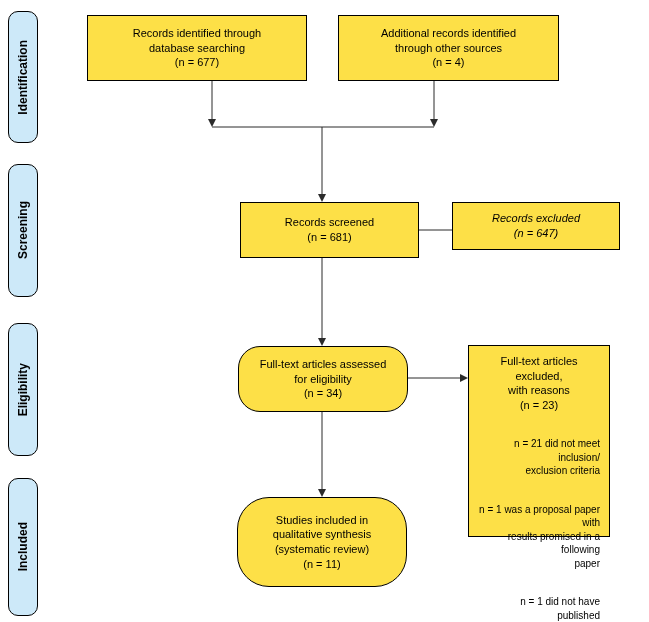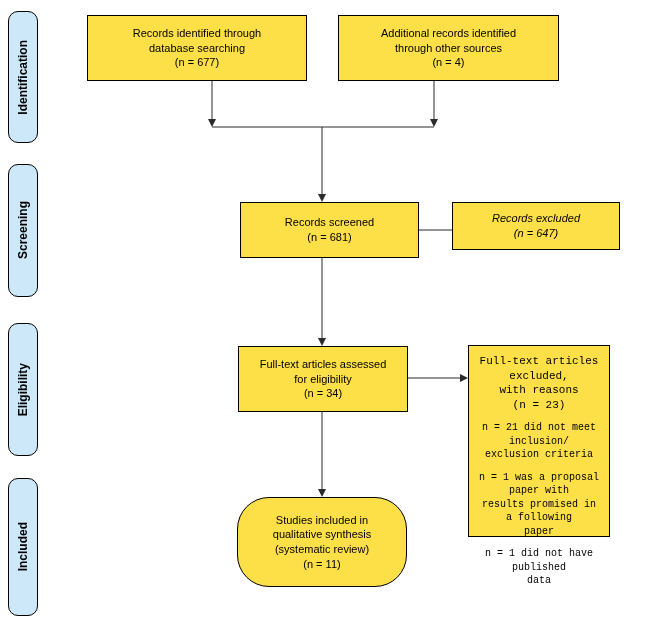--- a/index.html
+++ b/index.html
@@ -55,32 +55,32 @@
   }
   .box-text {
     white-space: pre-line;
   }
   .box.ft-excluded {
     display: block;
     padding: 8px 9px;
     text-align: center;
   }
   .reason {
-    text-align: center;
+    text-align: right;
     font-size: 10px;
     line-height: 1.35;
-    margin-top: 9px;
+    margin-top: 25px;
     white-space: pre-line;
   }
   #box-db       { left: 87px;  top: 15px;  width: 220px; height: 66px; }
   #box-other    { left: 338px; top: 15px;  width: 221px; height: 66px; }
   #box-screened { left: 240px; top: 202px; width: 179px; height: 56px; }
   #box-excluded { left: 452px; top: 202px; width: 168px; height: 48px; font-style: italic; }
-  #box-assessed { left: 238px; top: 346px; width: 170px; height: 66px; }
-  #box-ft-excl  { left: 468px; top: 345px; width: 142px; height: 192px; font-family: Liberation Mono, monospace; }
+  #box-assessed { left: 238px; top: 346px; width: 170px; height: 66px; border-radius: 22px; }
+  #box-ft-excl  { left: 468px; top: 345px; width: 142px; height: 192px; }
   #box-included { left: 237px; top: 497px; width: 170px; height: 90px; border-radius: 32px; }
   #stage-identification { top: 11px;  height: 132px; }
   #stage-screening      { top: 164px; height: 133px; }
   #stage-eligibility    { top: 323px; height: 133px; }
   #stage-included       { top: 478px; height: 138px; }
 </style>
 </head>
 <body>
 
 <div id="canvas">

